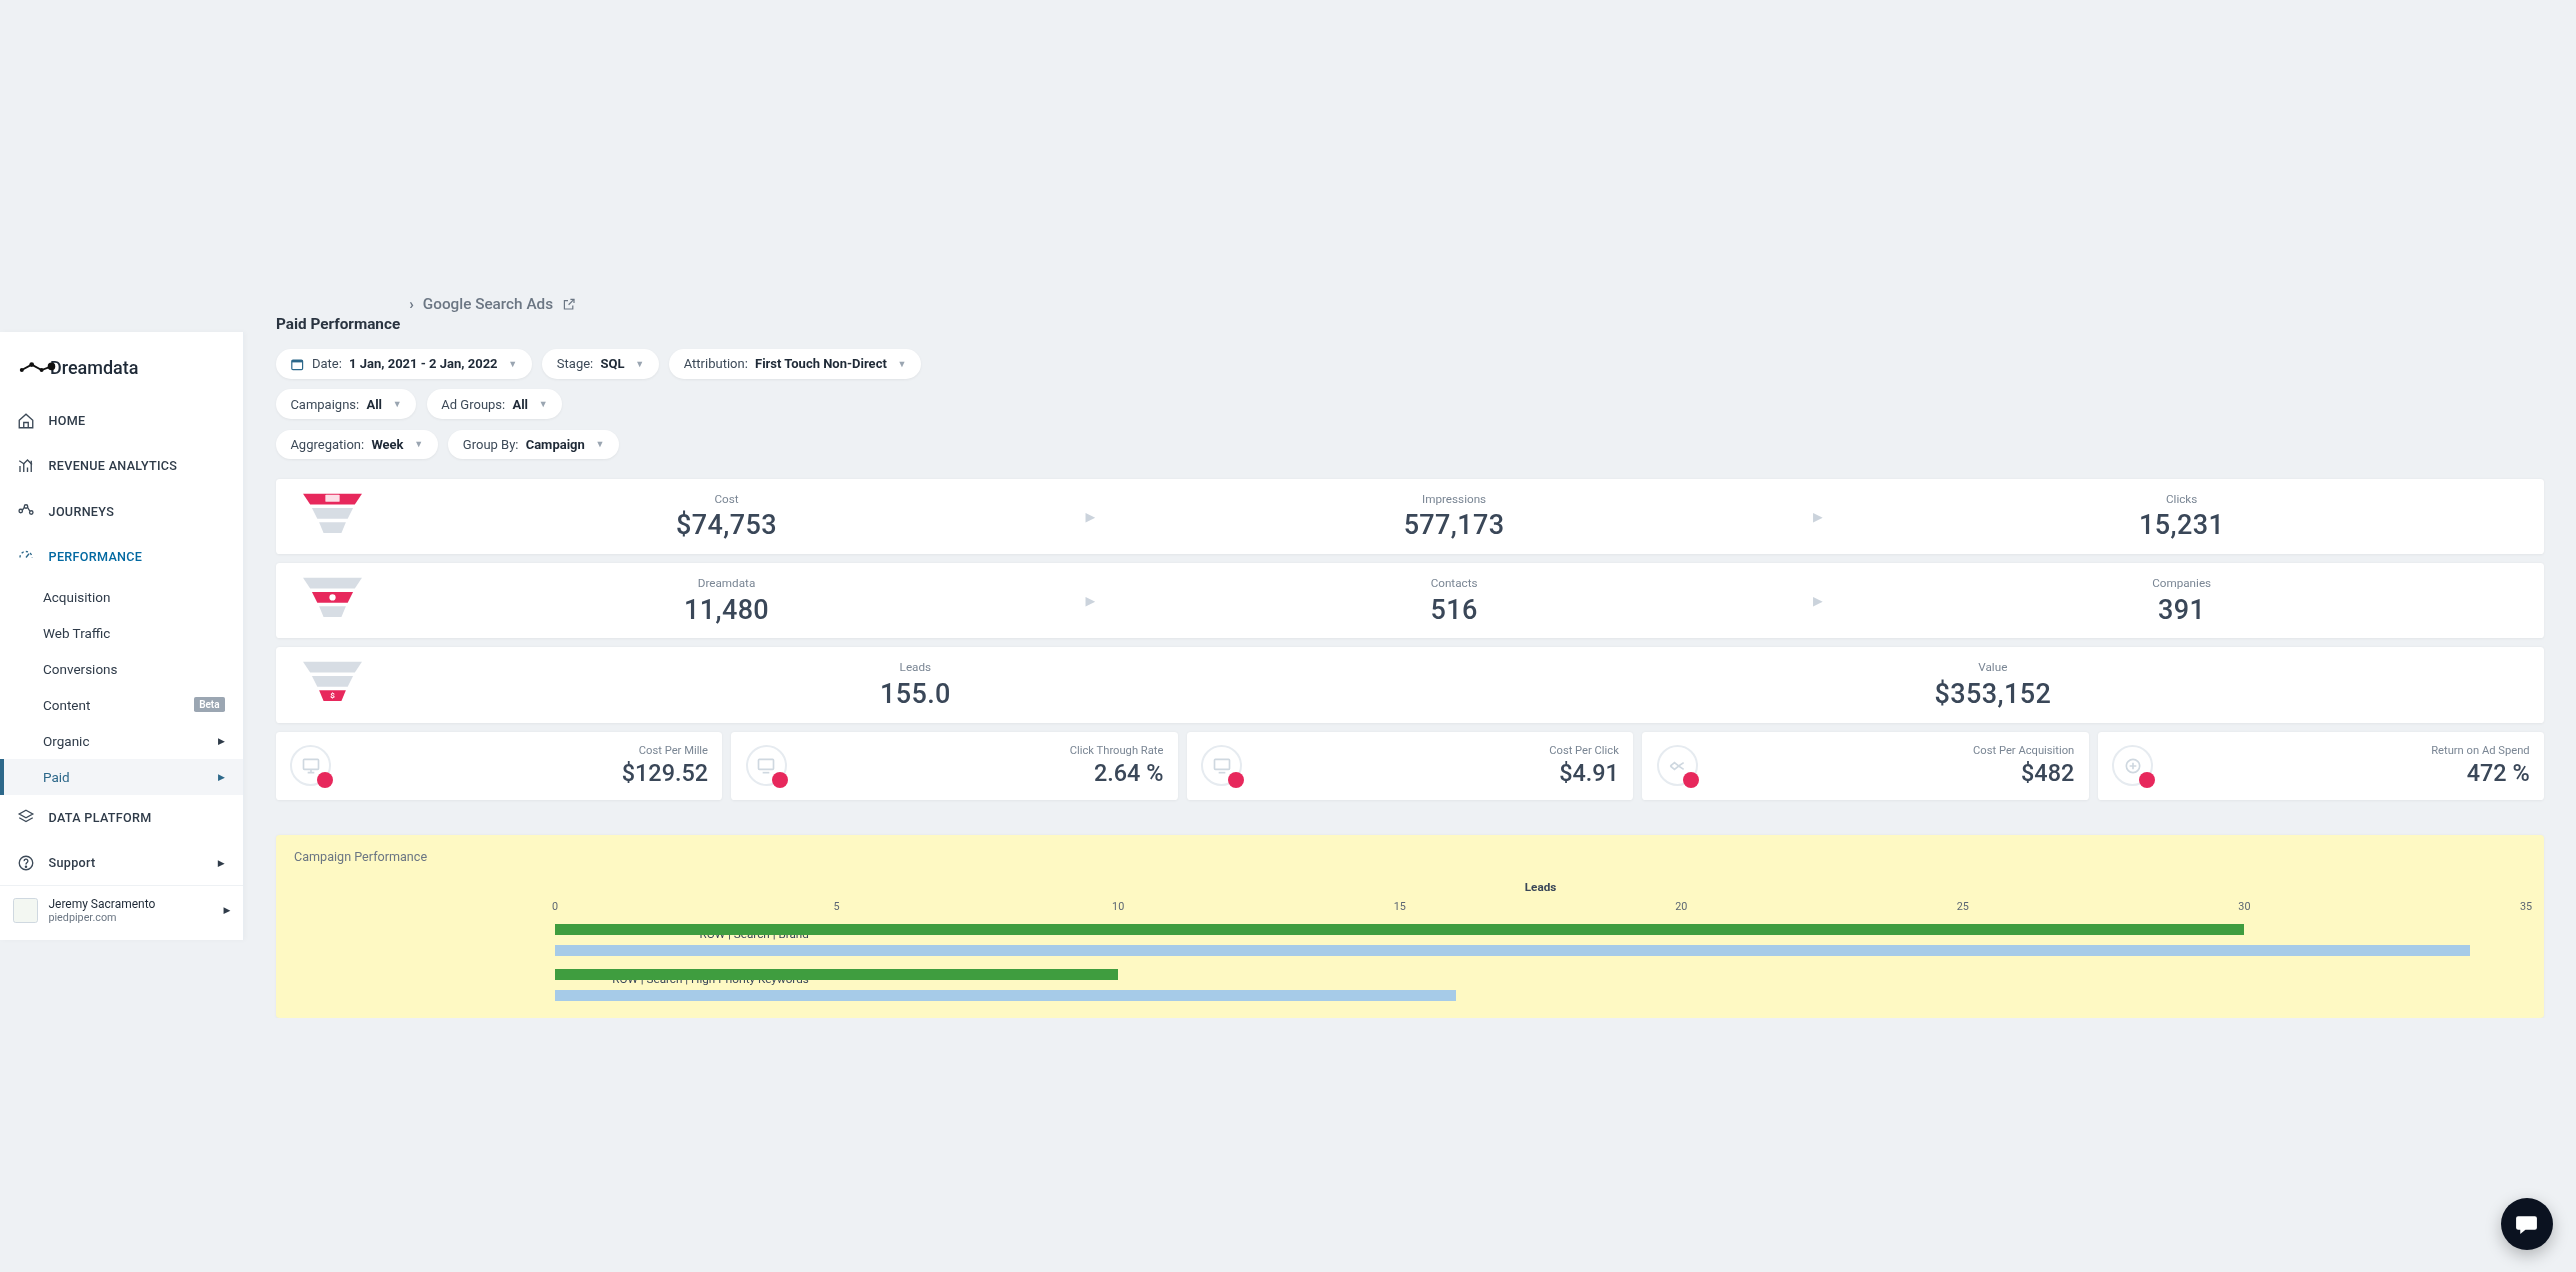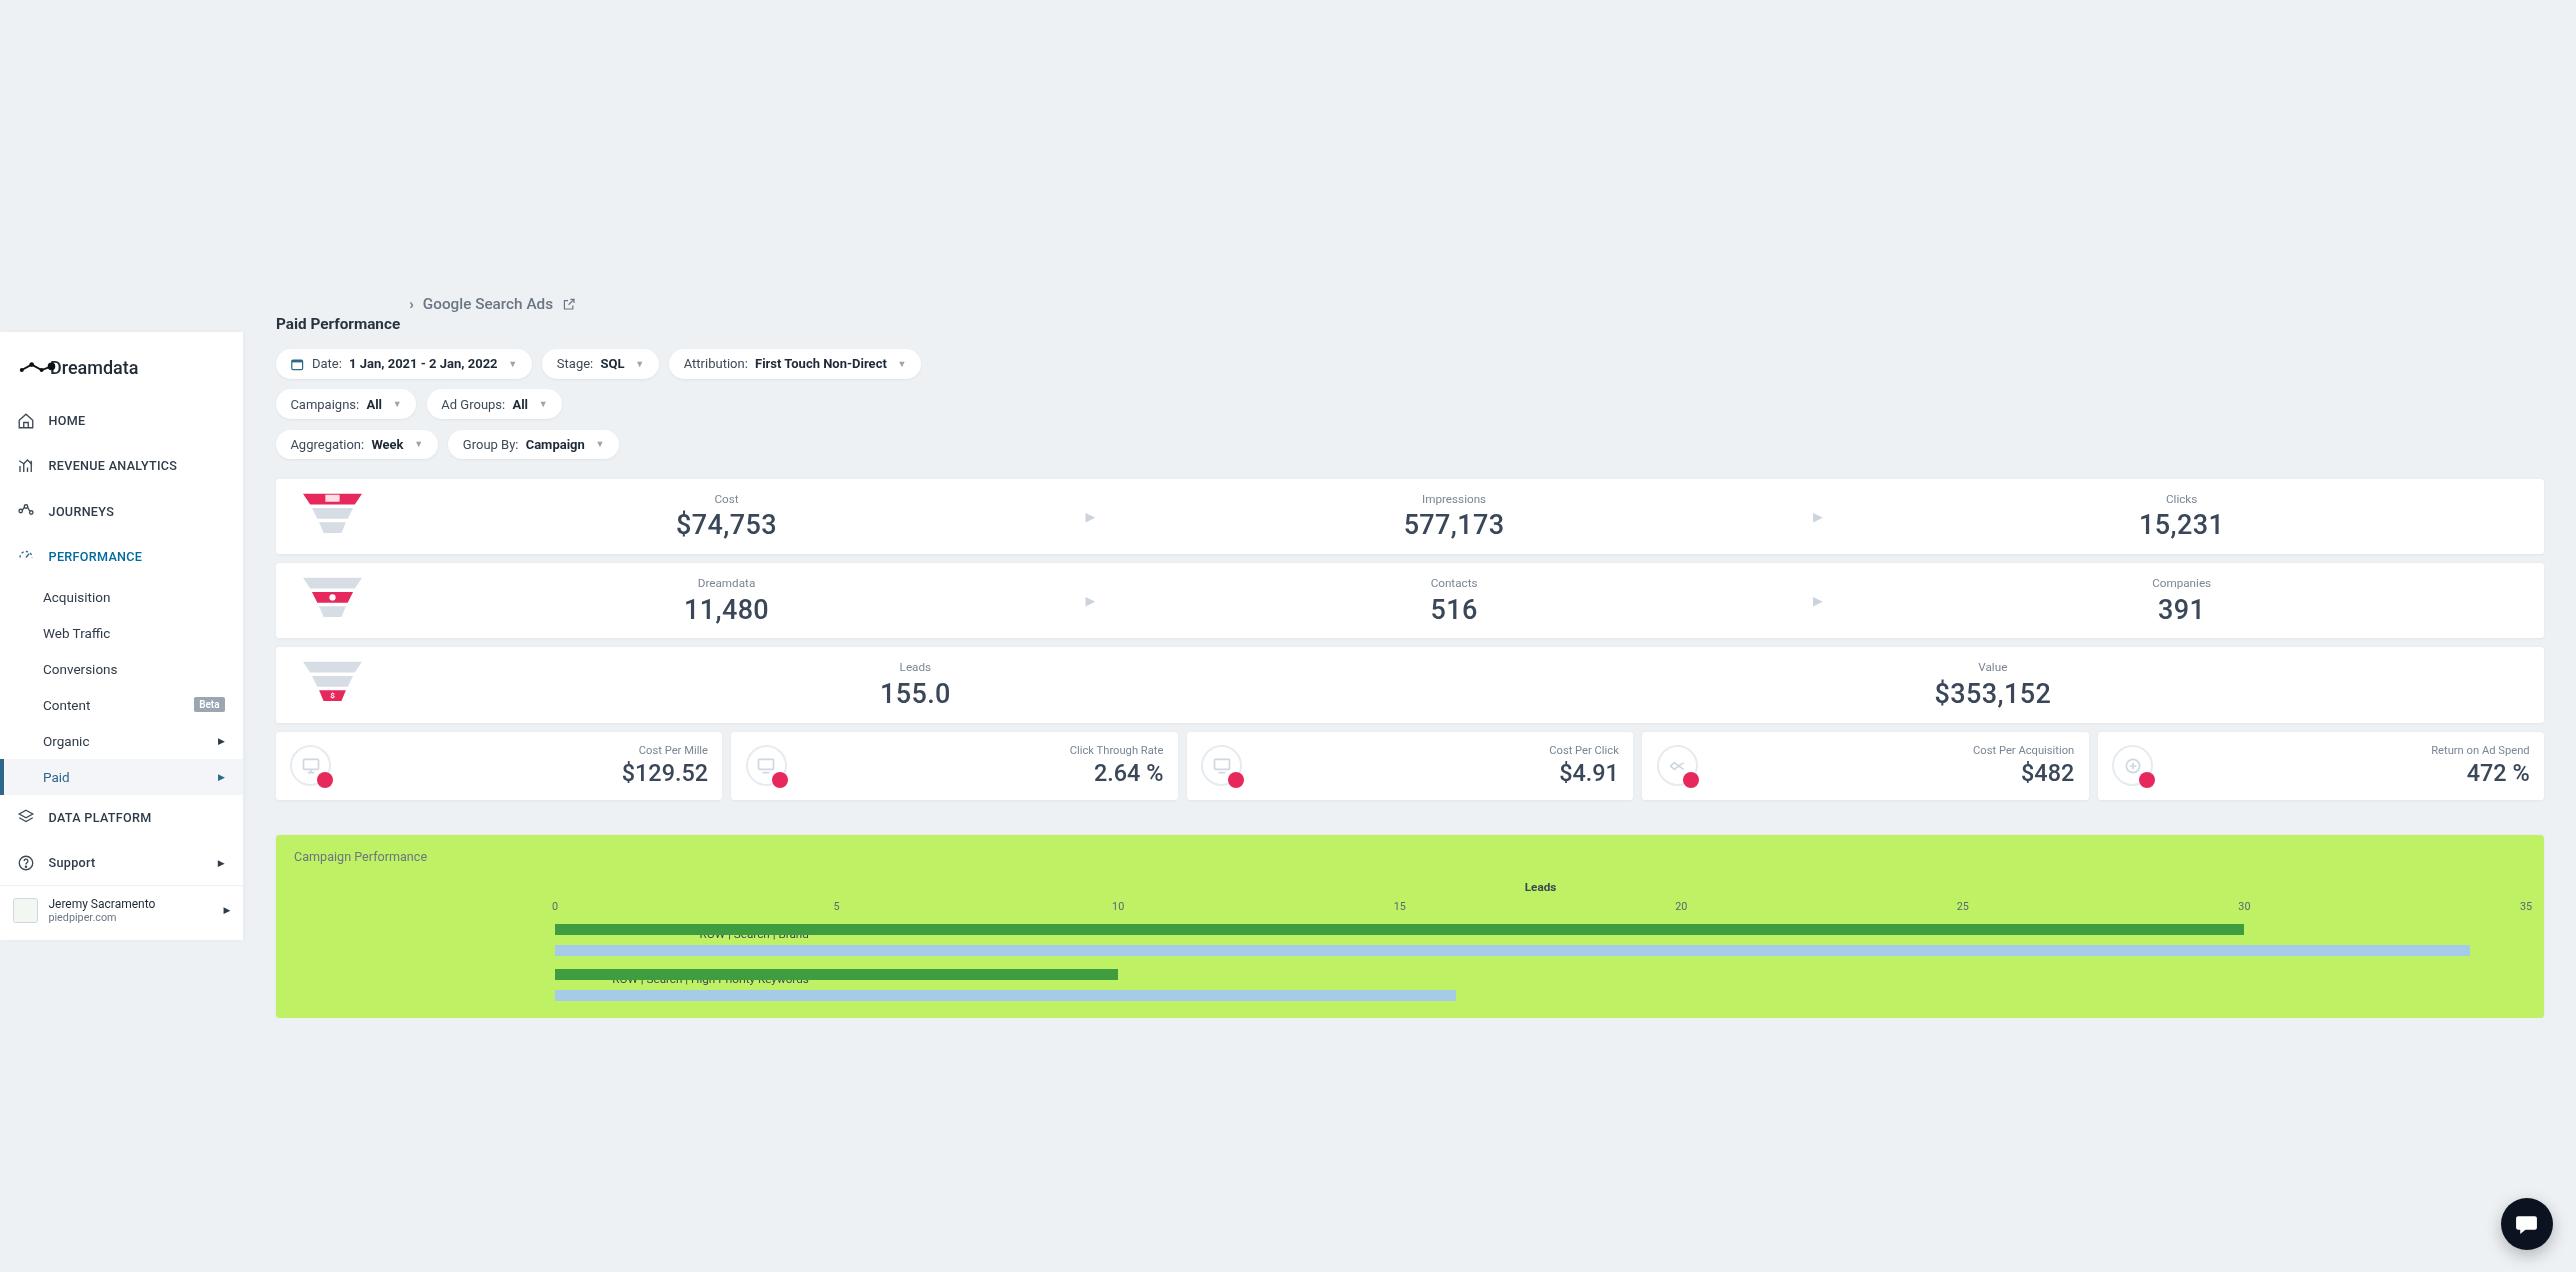--- a/index.html
+++ b/index.html
@@ -121,21 +121,21 @@
   .kpi .kpi-ico::after {
     content:""; position:absolute; right:-3.6px; bottom:-3.6px; width:16px; height:16px;
     background:#e7285c; border-radius:50%;
   }
   .kpi-text { text-align:right; flex:1;}
   .kpi-text .k-label { font-size:11.2px; color:#7a8694; margin-bottom:1.8px; line-height:1.2;}
   .kpi-text .k-value { font-size:23.4px; color:#3a4758; font-weight:500;}
 
   
   .chart-card {
-    background:#bef264; border-radius:3.6px; box-shadow:0 0.9px 2.7px rgba(0,0,0,0.05);
+    background:#fef9c3; border-radius:3.6px; box-shadow:0 0.9px 2.7px rgba(0,0,0,0.05);
     margin-top:26px; padding:14.4px 18px 7.2px 18px;
   }
   .chart-title-row { font-size:12.6px; color:#6b7683; margin-bottom:16px;}
   .chart-area { position:relative; padding-left:261px; }
   .chart-legend-title { text-align:center; font-size:11.7px; font-weight:700; color:#3a4758; margin-bottom:5.4px;}
   .axis { position:relative; height:16px; border-bottom:0; margin-bottom:5.4px;}
   .tick { position:absolute; font-size:10.8px; color:#5d6773; transform:translateX(-50%);}
   .bars { position:relative; }
   .bar-row { display:flex; align-items:center; height:18px; margin-bottom:3.6px;}
   .bar-label { position:absolute; left:18px; width:243px; text-align:right; font-size:11.7px; color:#3a4758; padding-right:7.2px;}

